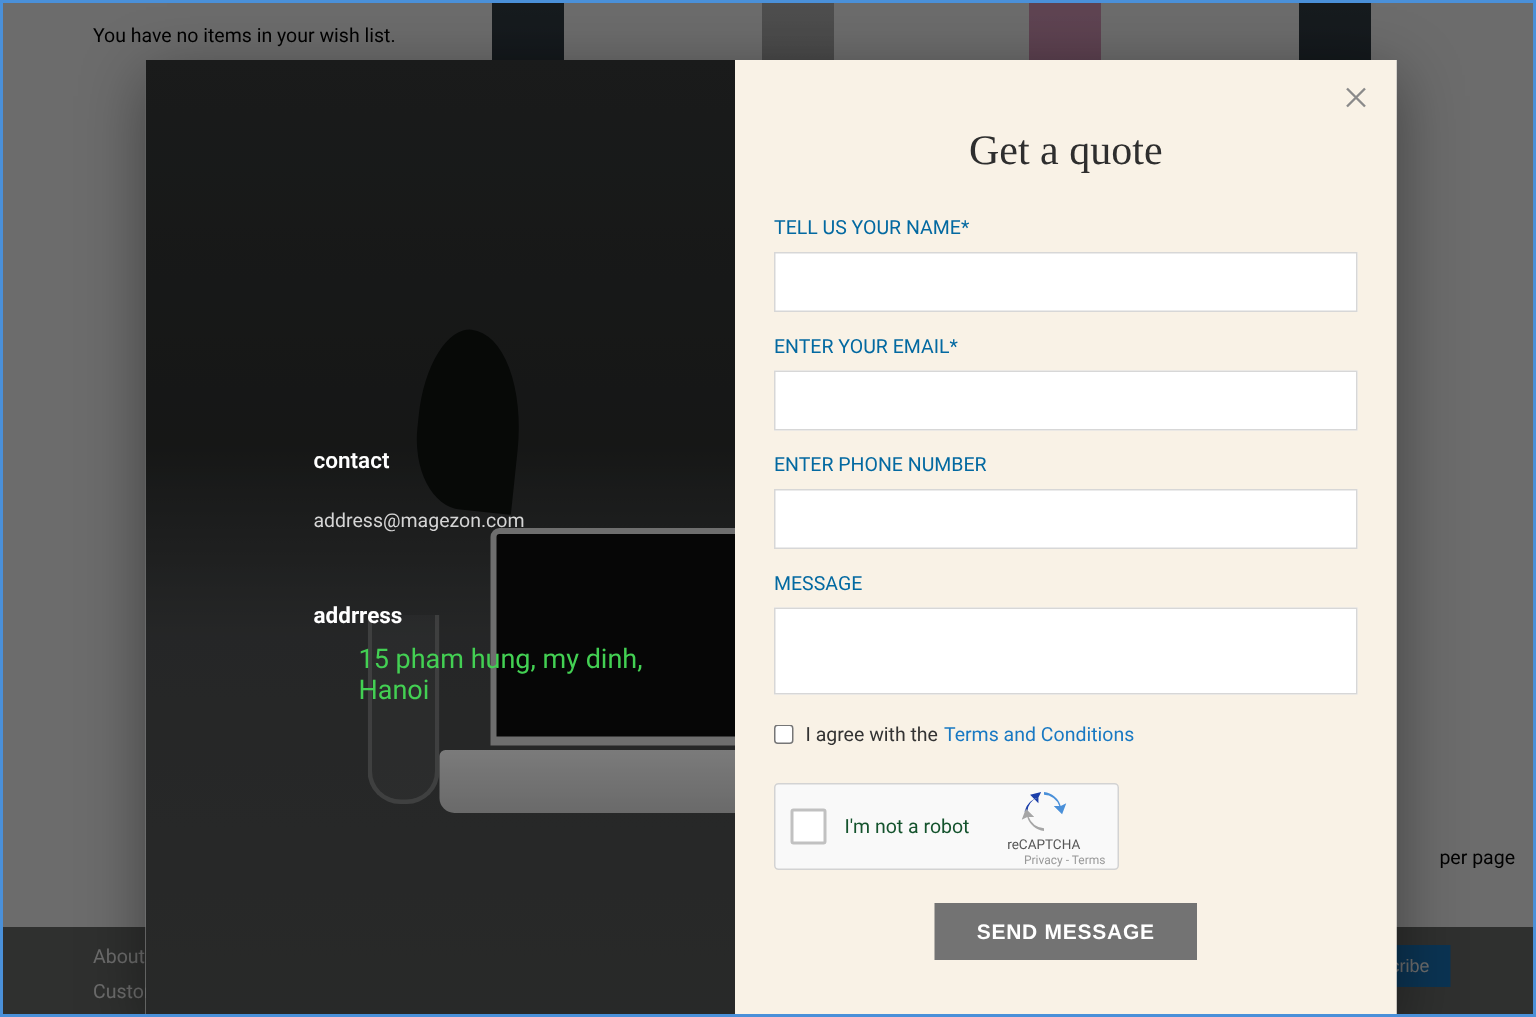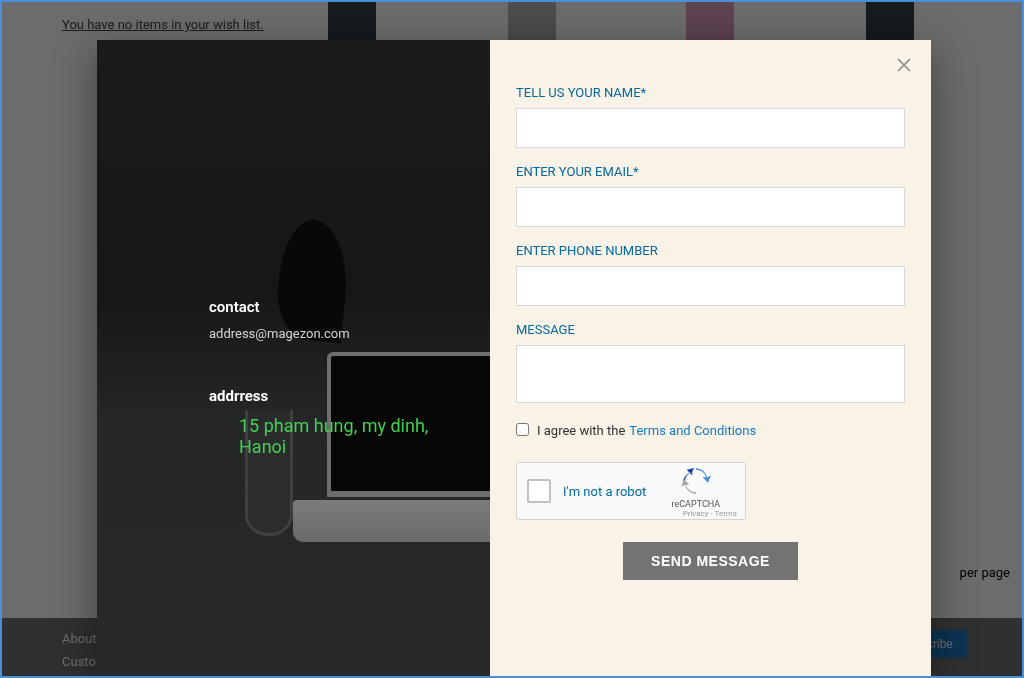--- a/index.html
+++ b/index.html
@@ -17,22 +17,21 @@
     .page-bg {
       position: absolute;
       inset: 0;
       background: #ffffff;
     }
     .wishlist-msg {
       position: absolute;
       top: 15px;
       left: 60px;
       font-size: 13px;
-      color: #404040;
-      text-decoration: underline;
+      color: #000000;
     }
     .watch {
       position: absolute;
       top: -40px;
       width: 100px;
       height: 160px;
     }
     .watch.w1 { left: 300px; }
     .watch.w2 { left: 480px; }
     .watch.w3 { left: 658px; }
@@ -183,21 +182,21 @@
       inset: 0;
       background: rgba(0,0,0,0.47);
     }
     .left-content {
       position: absolute;
       left: 112px;
       top: 258px;
       right: 20px;
       color: #fff;
     }
-    .contact-h { font-size: 15px; font-weight: 600; margin-bottom: 10px; }
+    .contact-h { font-size: 15px; font-weight: 600; margin-bottom: 24px; }
     .contact-email { font-size: 13px; color: #d5d5d5; margin-bottom: 46px; }
     .addr-h { font-size: 15px; font-weight: 700; margin-bottom: 10px; }
     .addr-text { font-size: 18px; color: #43d053; margin-left: 30px; }
 
     .modal-right {
       flex: 1;
       background: #f9f2e6;
       padding: 45px 26px 20px 26px;
       position: relative;
     }
@@ -269,21 +268,21 @@
     }
     .recaptcha-box .chk {
       width: 24px;
       height: 24px;
       border: 2px solid #c1c1c1;
       border-radius: 2px;
       background: #fff;
     }
     .recaptcha-box .rc-label {
       font-size: 13px;
-      color: #0369a1;
+      color: #14532d;
       margin-left: 12px;
     }
     .recaptcha-box .rc-right {
       position: absolute;
       right: 8px;
       top: 5px;
       text-align: center;
     }
     .recaptcha-box .rc-right .logo {
       width: 30px;
@@ -369,20 +368,21 @@
     </div>
   </div>
 
   <div class="modal-right">
     <div class="close-btn">
       <svg width="14" height="14" viewBox="0 0 14 14">
           <path d="M1 1 L13 13 M13 1 L1 13" stroke="#8a8a8a" stroke-width="1.6" fill="none"></path>
         </svg>
     </div>
 
+    <h2>Get a quote</h2>
 
     <div class="field-label first">TELL US YOUR NAME*</div>
     <input class="text-input" type="text" style="">
 
     <div class="field-label">ENTER YOUR EMAIL*</div>
     <input class="text-input" type="text" style="">
 
     <div class="field-label">ENTER PHONE NUMBER</div>
     <input class="text-input" type="text" style="">
 

